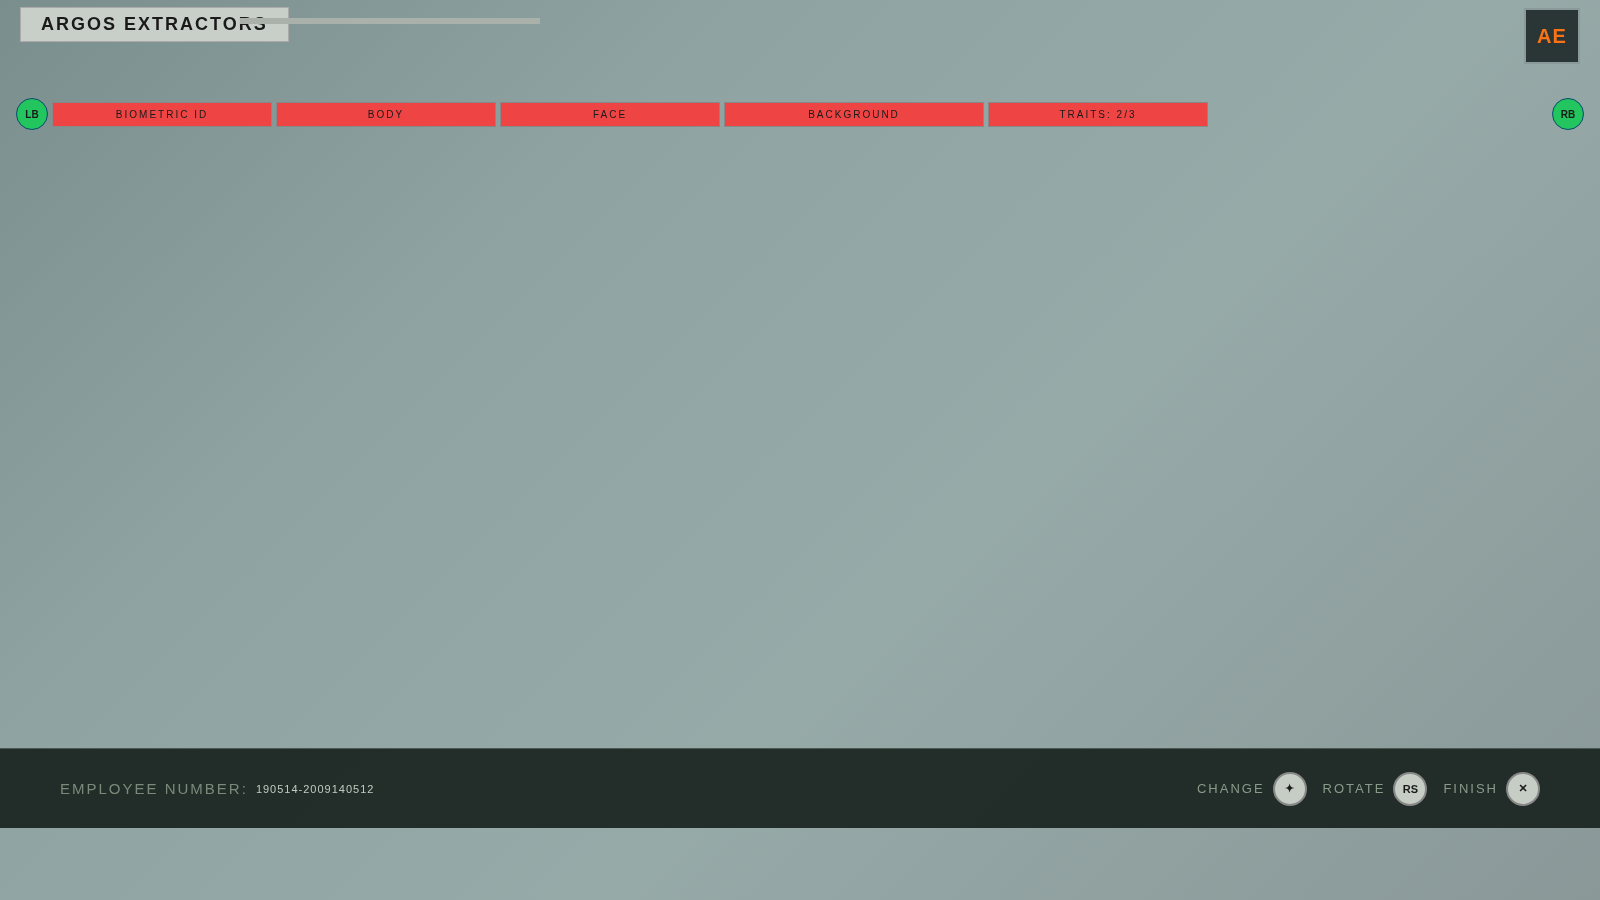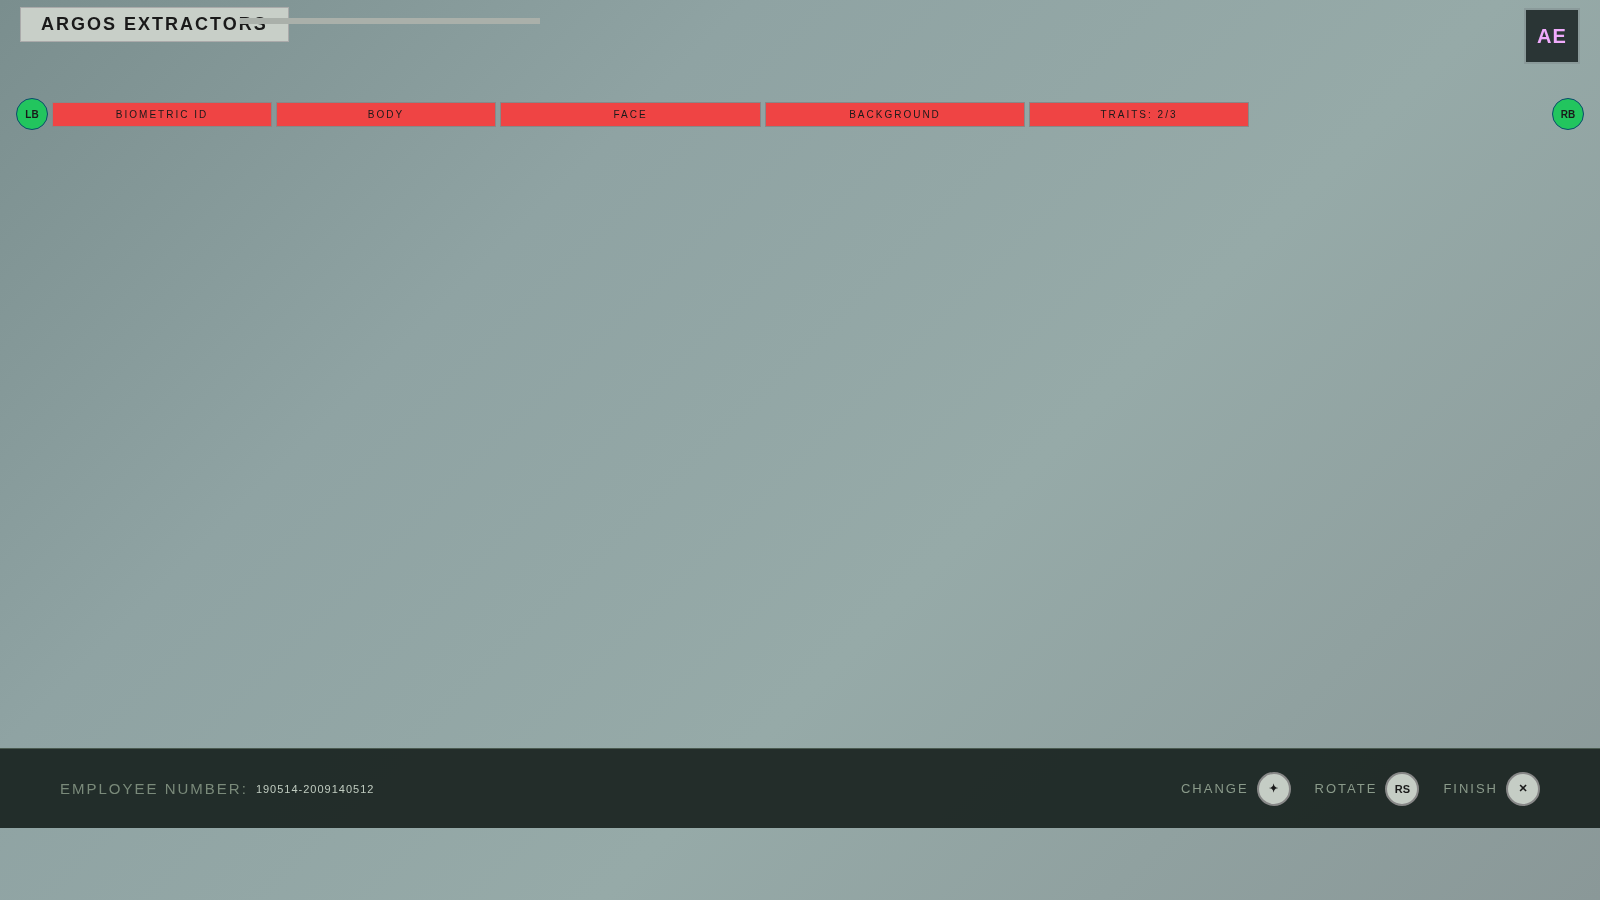--- a/index.html
+++ b/index.html
@@ -57,21 +57,21 @@
       position: absolute;
       right: 20px;
       top: 8px;
       width: 56px;
       height: 56px;
       border: 2px solid #8a9a9a;
       background: #2a3535;
       display: flex;
       align-items: center;
       justify-content: center;
-      color: #f0abfc;
+      color: #f97316;
       font-size: 20px;
       font-weight: bold;
       letter-spacing: 1px;
     }
 
     .record-locator {
       background: #2a3a3a;
       color: #8a9a8a;
       font-size: 12px;
       letter-spacing: 2px;
@@ -116,21 +116,21 @@
       letter-spacing: 2px;
       padding: 6px 0;
       cursor: pointer;
       display: flex;
       align-items: center;
       justify-content: center;
     }
 
     .nav-tab:nth-child(2) { width: 220px; }
     .nav-tab:nth-child(3) { width: 220px; }
-    .nav-tab:nth-child(4) { width: 261px; }
+    .nav-tab:nth-child(4) { width: 220px; }
     .nav-tab:nth-child(5) { width: 260px; }
     .nav-tab:nth-child(6) { width: 220px; }
 
     
     .character-area {
       width: 420px;
       flex-shrink: 0;
       display: flex;
       align-items: flex-end;
       justify-content: center;
@@ -274,21 +274,21 @@
     .employee-number {
       color: #c0ccc0;
       font-size: 11px;
       letter-spacing: 1px;
     }
 
     .bottom-actions {
       margin-left: auto;
       display: flex;
       align-items: center;
-      gap: 24px;
+      gap: 16px;
     }
 
     .bottom-action {
       display: flex;
       align-items: center;
       gap: 8px;
       cursor: pointer;
     }
 
     .action-label {

